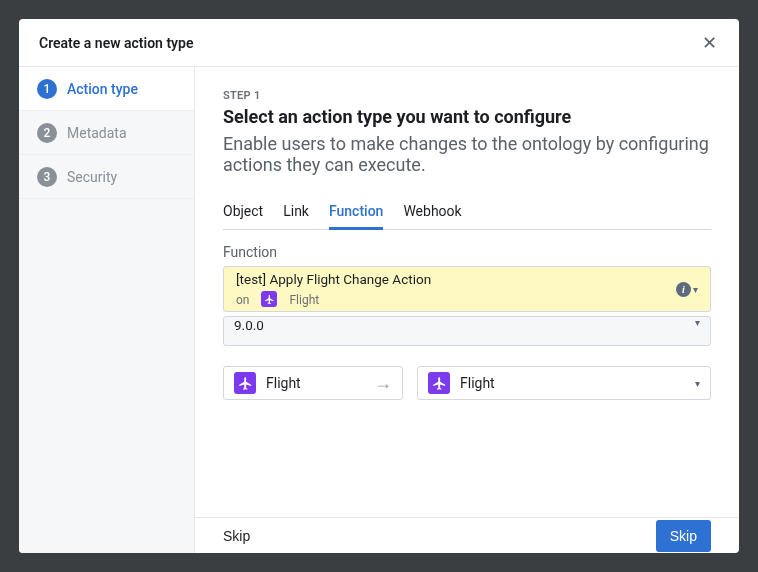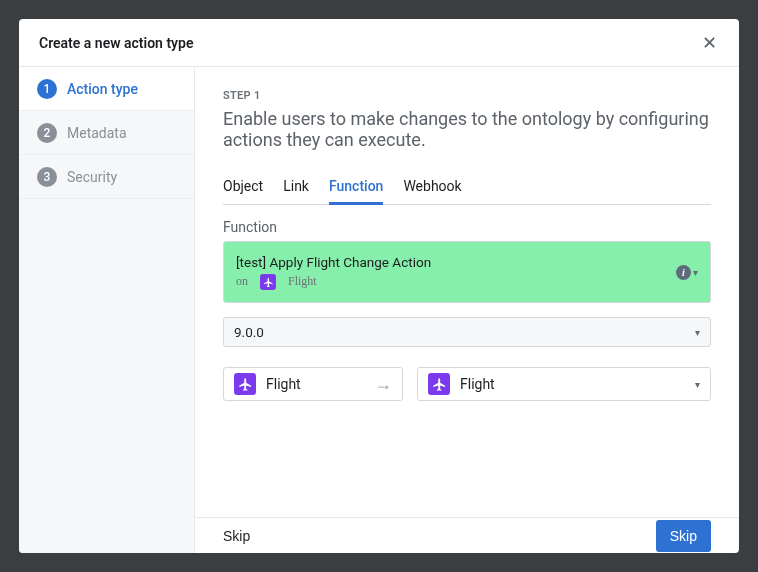--- a/index.html
+++ b/index.html
@@ -144,44 +144,43 @@
       border-bottom-color: #2d72d2;
       font-weight: 500;
     }
     .field-label {
       font-size: 14px;
       color: #5c6269;
       margin-bottom: 6px;
     }
     .func-box {
       border: 1px solid #d3d8de;
-      background: #86efac;
-      border-radius: 3px;
-      padding: 12px 12px;
-      display: flex;
-      align-items: center;
-      justify-content: space-between;
-      margin-bottom: 14px;
+      background: #fef9c3;
+      border-radius: 3px;
+      padding: 4px 12px;
+      display: flex;
+      align-items: center;
+      justify-content: space-between;
+      margin-bottom: 4px;
     }
     .func-left {
       display: flex;
       flex-direction: column;
       gap: 4px;
     }
     .func-name {
       font-size: 13.5px;
       color: #1c1e21;
     }
     .func-on {
       font-size: 12px;
       color: #6b7075;
       display: flex;
-      align-items: flex-start;
+      align-items: flex-end;
       gap: 12px;
-      font-family: Liberation Serif, serif;
     }
     .plane-badge {
       width: 16px;
       height: 16px;
       background: #7c3aed;
       border-radius: 3px;
       display: inline-flex;
       align-items: center;
       justify-content: center;
       flex-shrink: 0;
@@ -222,21 +221,21 @@
     .caret {
       font-size: 10px;
       color: #5f6b7a;
     }
     .version-select {
       border: 1px solid #d3d8de;
       background: #f6f7f8;
       border-radius: 3px;
       height: 30px;
       display: flex;
-      align-items: center;
+      align-items: flex-start;
       justify-content: space-between;
       padding: 0 10px;
       font-size: 13.5px;
       color: #1c1e21;
       margin-bottom: 20px;
       cursor: pointer;
     }
     .inputs-row {
       display: flex;
       gap: 14px;
@@ -316,20 +315,21 @@
       </div>
       <div class="sidebar-item">
         <div class="step-circle">3</div>
         <div class="step-label">Security</div>
       </div>
     </div>
 
     <div class="main">
       <div class="content">
         <div class="step-num">STEP 1</div>
+        <div class="main-title">Select an action type you want to configure</div>
         <div class="subtitle">Enable users to make changes to the ontology by configuring actions they can execute.</div>
 
         <div class="tabs">
           <div class="tab">Object</div>
           <div class="tab">Link</div>
           <div class="tab active">Function</div>
           <div class="tab">Webhook</div>
         </div>
 
         <div class="field-label">Function</div>

